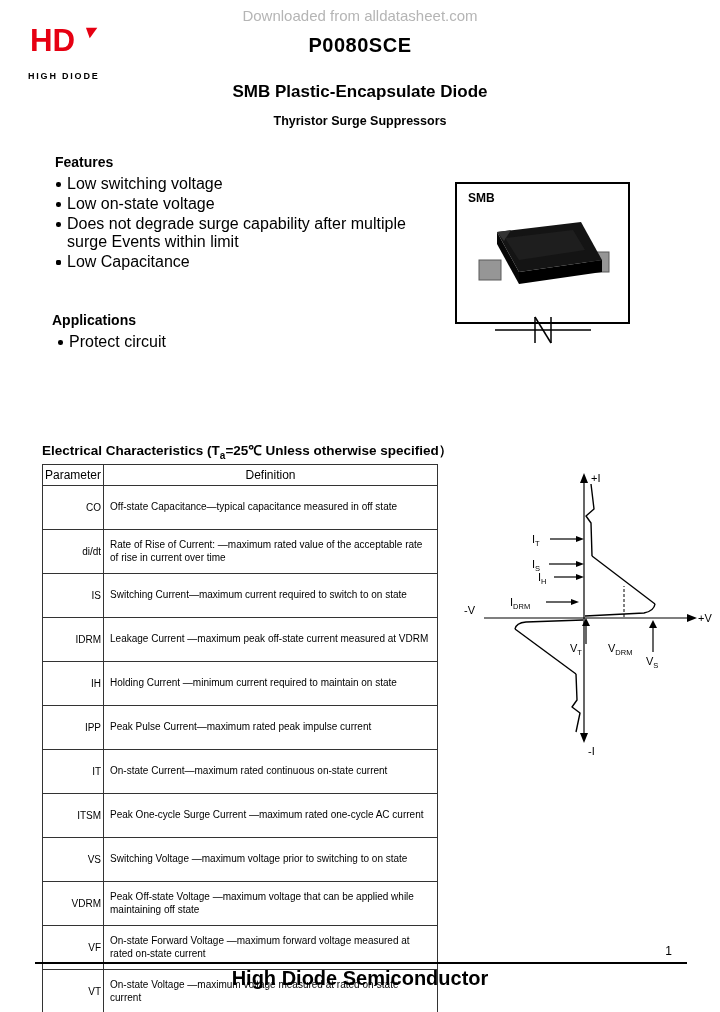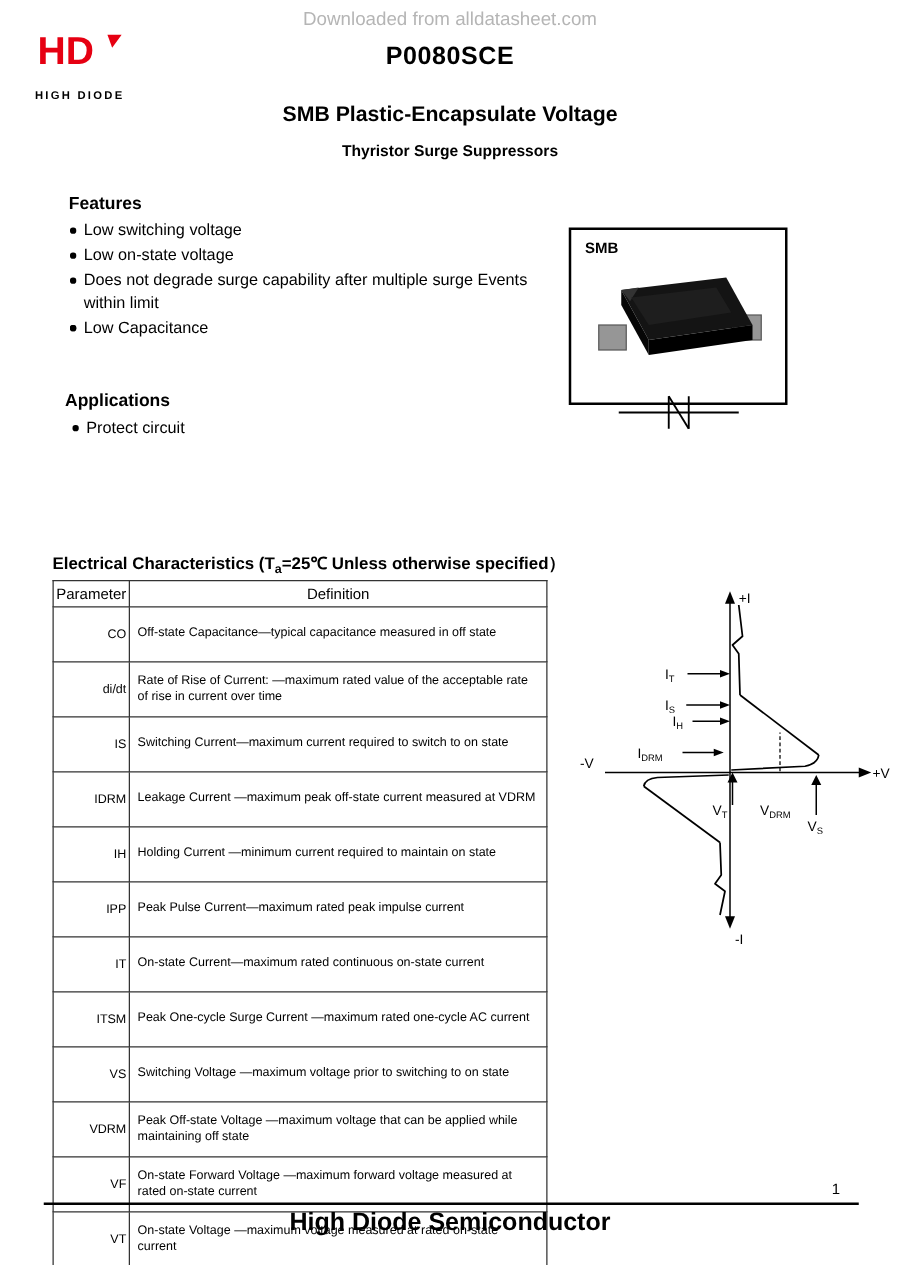--- a/index.html
+++ b/index.html
@@ -22,21 +22,21 @@
   .doc-subtitle { position:absolute; top:114px; left:0; width:100%; text-align:center;
                   font-size:12.5px; font-weight:bold; }
 
   .section-heading { position:absolute; font-size:14px; font-weight:bold; }
   .features-heading { left:55px; top:154px; }
   .applications-heading { left:52px; top:312px; }
 
   .bullets { position:absolute; list-style:none; }
   .features-list { left:55px; top:175px; width:392px; }
   .applications-list { left:57px; top:333px; width:300px; }
-  .bullet-item { position:relative; padding-left:12px; font-size:13px; line-height:18px; margin-bottom:2px; }
+  .bullet-item { position:relative; padding-left:12px; font-size:16px; line-height:18px; margin-bottom:2px; }
   .dot { position:absolute; left:1px; top:7px; width:4.5px; height:4.5px; background:#000; border-radius:50%; }
 
   .package-box { position:absolute; left:455px; top:182px; width:175px; height:142px; border:2px solid #000; background:#fff; }
   .package-label { position:absolute; left:11px; top:7px; font-size:12px; font-weight:bold; }
   .package-photo { position:absolute; left:12px; top:26px; width:150px; height:95px; }
   .thyristor-symbol { position:absolute; left:36px; top:124px; width:100px; height:44px; }
   .s-line { stroke:#000; stroke-width:1.5; fill:none; }
 
   .ec-heading { position:absolute; left:42px; top:441px; font-size:13.5px; font-weight:bold; }
   .ec-heading sub { font-size:10px; }
@@ -69,21 +69,21 @@
 
   <div class="logo-block">
     <svg class="logo-svg" viewBox="0 0 80 38">
       <text x="1" y="29" class="logo-text">HD</text>
       <polygon points="60,4 72,4 64,15" fill="#e60012"></polygon>
     </svg>
     <div class="brand">HIGH DIODE</div>
   </div>
 
   <div class="part-number">P0080SCE</div>
-  <div class="doc-title">SMB Plastic-Encapsulate Voltage</div>
+  <div class="doc-title">SMB Plastic-Encapsulate Diode</div>
   <div class="doc-subtitle">Thyristor Surge Suppressors</div>
 
   <div class="section-heading features-heading">Features</div>
   <ul class="bullets features-list">
   <li class="bullet-item"><span class="dot"></span><span>Low switching voltage</span></li>
 
   <li class="bullet-item"><span class="dot"></span><span>Low on-state voltage</span></li>
 
   <li class="bullet-item"><span class="dot"></span><span>Does not degrade surge capability after multiple surge Events within limit</span></li>
 

